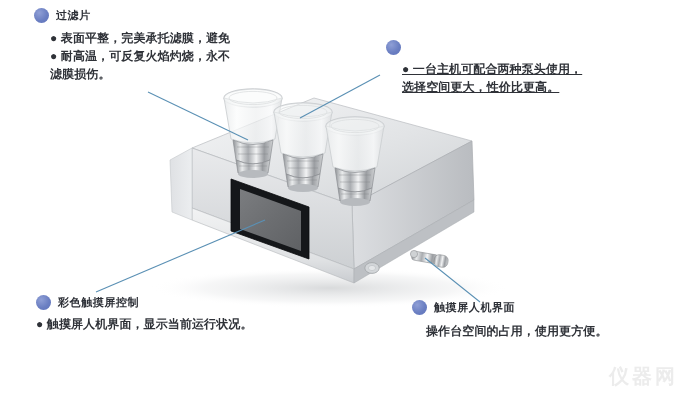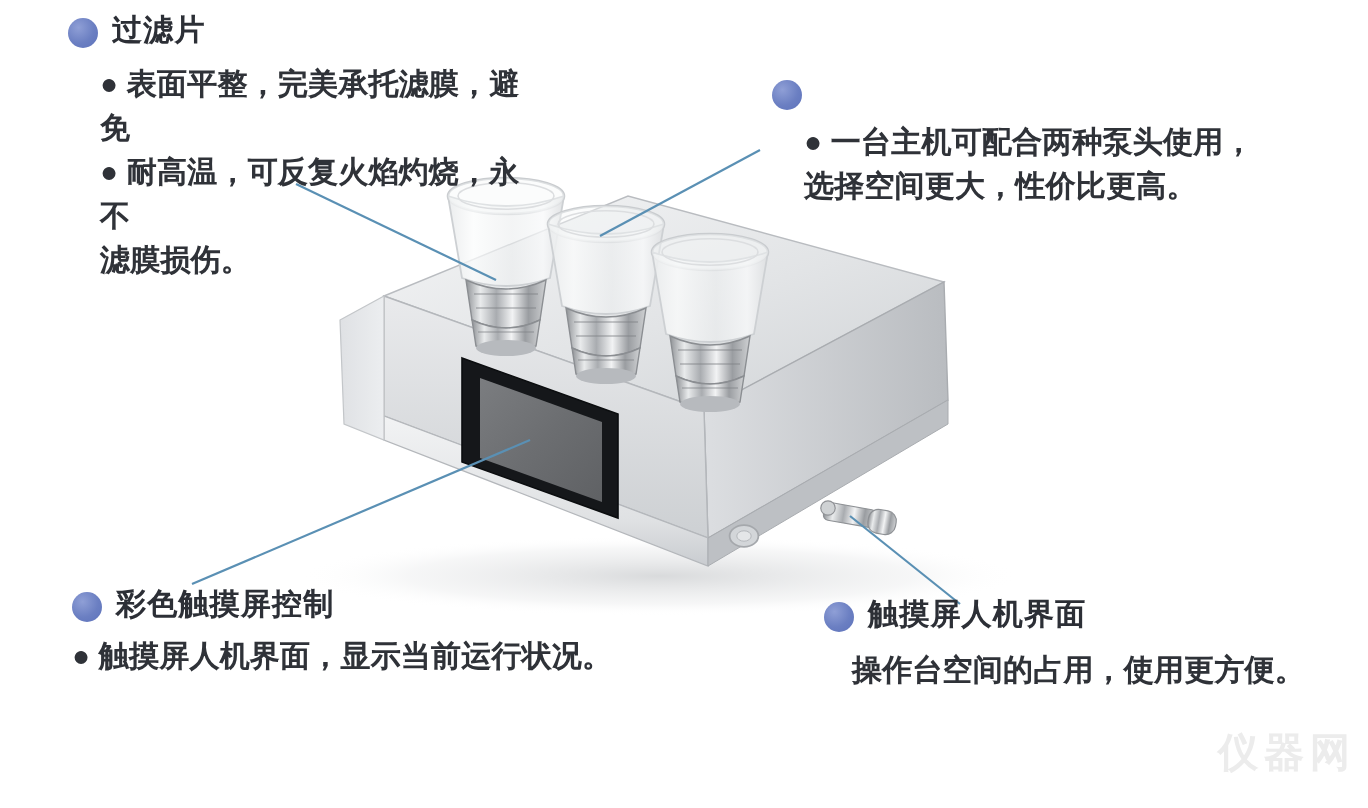--- a/index.html
+++ b/index.html
@@ -14,35 +14,35 @@
 
   
   .anno{position:absolute;}
   .anno-head{display:flex;align-items:center;gap:7px;}
   .dot{
     width:15px;height:15px;border-radius:50%;
     background:radial-gradient(circle at 35% 32%, #8f9fd6 0%, #6b7fc2 55%, #5d72bb 100%);
     flex:0 0 auto;
   }
   .head-txt{
-    font-size:15px;font-weight:bold;color:#2c2f36;
+    font-size:11px;font-weight:bold;color:#2c2f36;
     letter-spacing:.6px;line-height:1.1;white-space:nowrap;
   }
   .body-txt{
-    font-size:15px;color:#2f3238;line-height:1.48;
+    font-size:12px;color:#2f3238;line-height:1.48;
     letter-spacing:.1px;font-weight:bold;
   }
   .body-txt p{margin:0;}
 
   
   #anno-filter{left:34px;top:8px;width:230px;}
   #anno-filter .body-txt{margin:7px 0 0 16px;}
 
   #anno-pump-head{left:386px;top:40px;width:250px;}
-  #anno-pump-head .body-txt{margin:6px 0 0 16px;}
+  #anno-pump-head .body-txt{margin:6px 0 0 16px;text-decoration:underline;}
 
   #anno-screen{left:36px;top:295px;width:290px;}
   #anno-screen .body-txt{margin:6px 0 0 0;}
 
   #anno-diaphragm{left:412px;top:300px;width:268px;}
   #anno-diaphragm .body-txt{margin:8px 0 0 14px;}
 
   
   #lines{position:absolute;left:0;top:0;width:684px;height:404px;}
 

